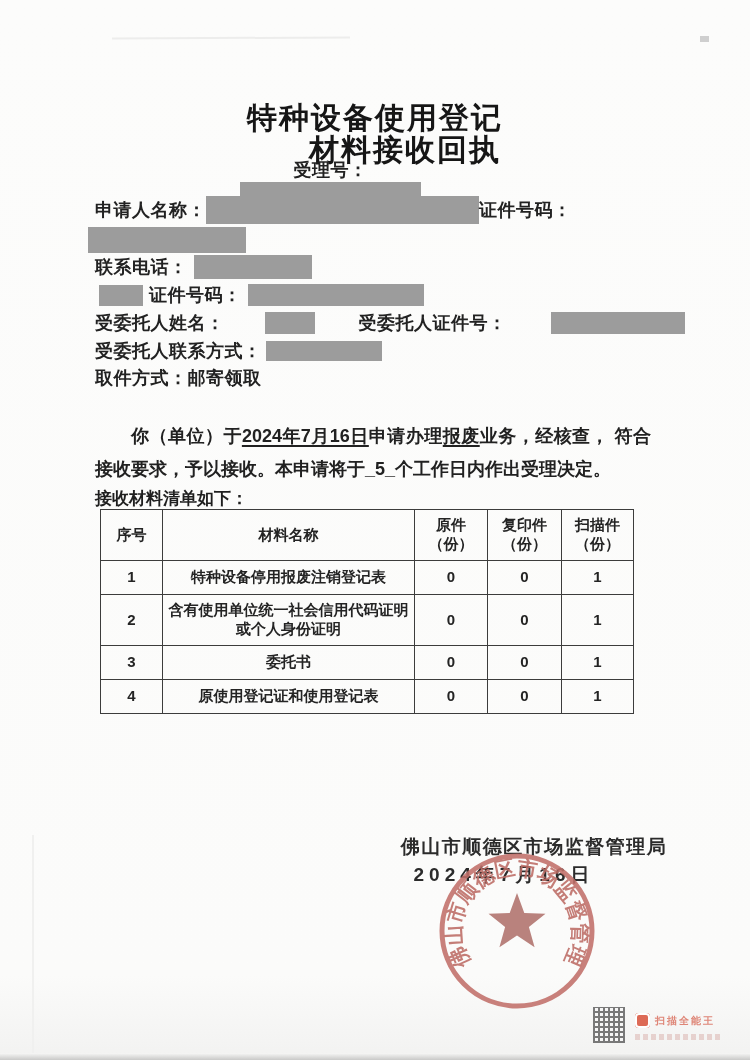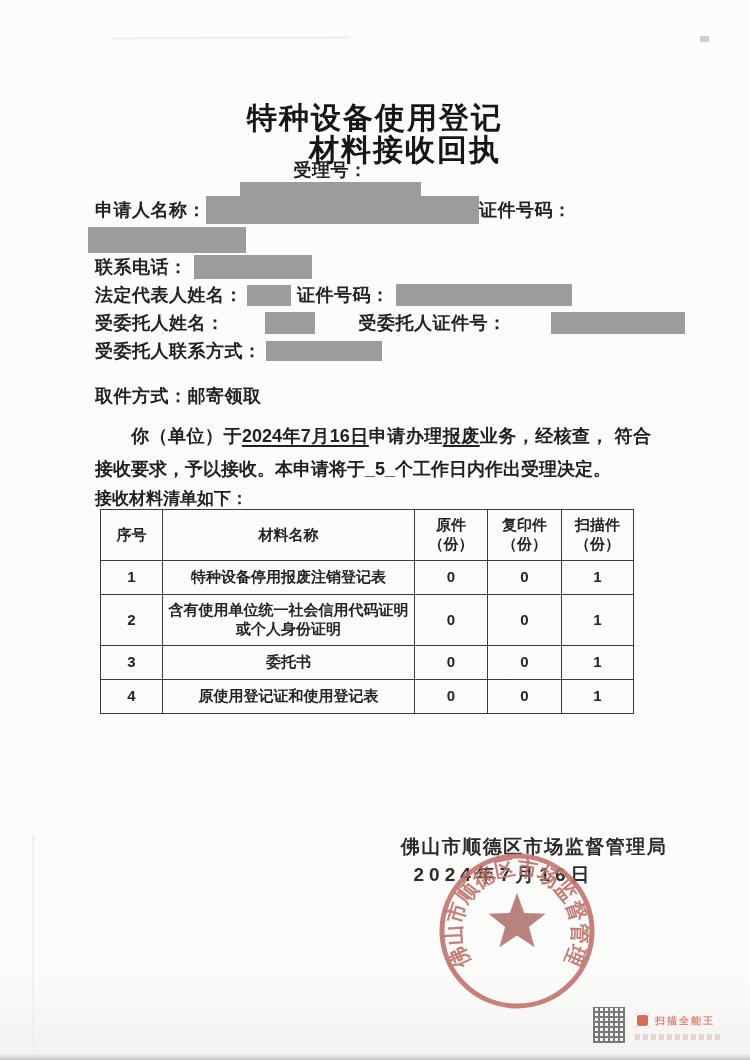--- a/index.html
+++ b/index.html
@@ -65,39 +65,38 @@
   <div class="frow" style="top:227px;left:88px;">
     <span class="redact" style="width:158px;height:26px;"></span>
   </div>
 
   <div class="frow" style="top:255px;">
     <span class="lbl">联系电话：</span>
     <span class="redact" style="width:118px;height:24px;margin-left:6px;"></span>
   </div>
 
   <div class="frow" style="top:283px;">
-    <span class="lbl">法定代表人姓名：</span>
     <span class="redact" style="width:44px;height:21px;margin:0 6px 0 4px;"></span>
     <span class="lbl">证件号码：</span>
     <span class="redact" style="width:176px;height:22px;margin-left:6px;"></span>
   </div>
 
   <div class="frow" style="top:311px;gap:40px;">
     <span class="lbl">受委托人姓名：</span>
     <span class="redact" style="width:50px;height:22px;margin-right:4px;"></span>
     <span class="lbl">受委托人证件号：</span>
     <span class="redact" style="width:134px;height:22px;margin-left:4px;"></span>
   </div>
 
   <div class="frow" style="top:339px;">
     <span class="lbl">受委托人联系方式：</span>
     <span class="redact" style="width:116px;height:20px;margin-left:4px;"></span>
   </div>
 
-  <div class="frow" style="top:384px;">
+  <div class="frow" style="top:366px;">
     <span class="lbl">取件方式：邮寄领取</span>
   </div>
 
 
   <div class="para" id="notice-para"><span>你（单位）于</span><span class="u">2024年7月16日</span><span>申请办理</span><span class="u">报废</span><span>业务，经核查，  符合接收要求，予以接收。本申请将于_5_个工作日内作出受理决定。</span></div>
 
   <div class="list-intro">接收材料清单如下：</div>
 
   <table class="materials">
     <colgroup>

